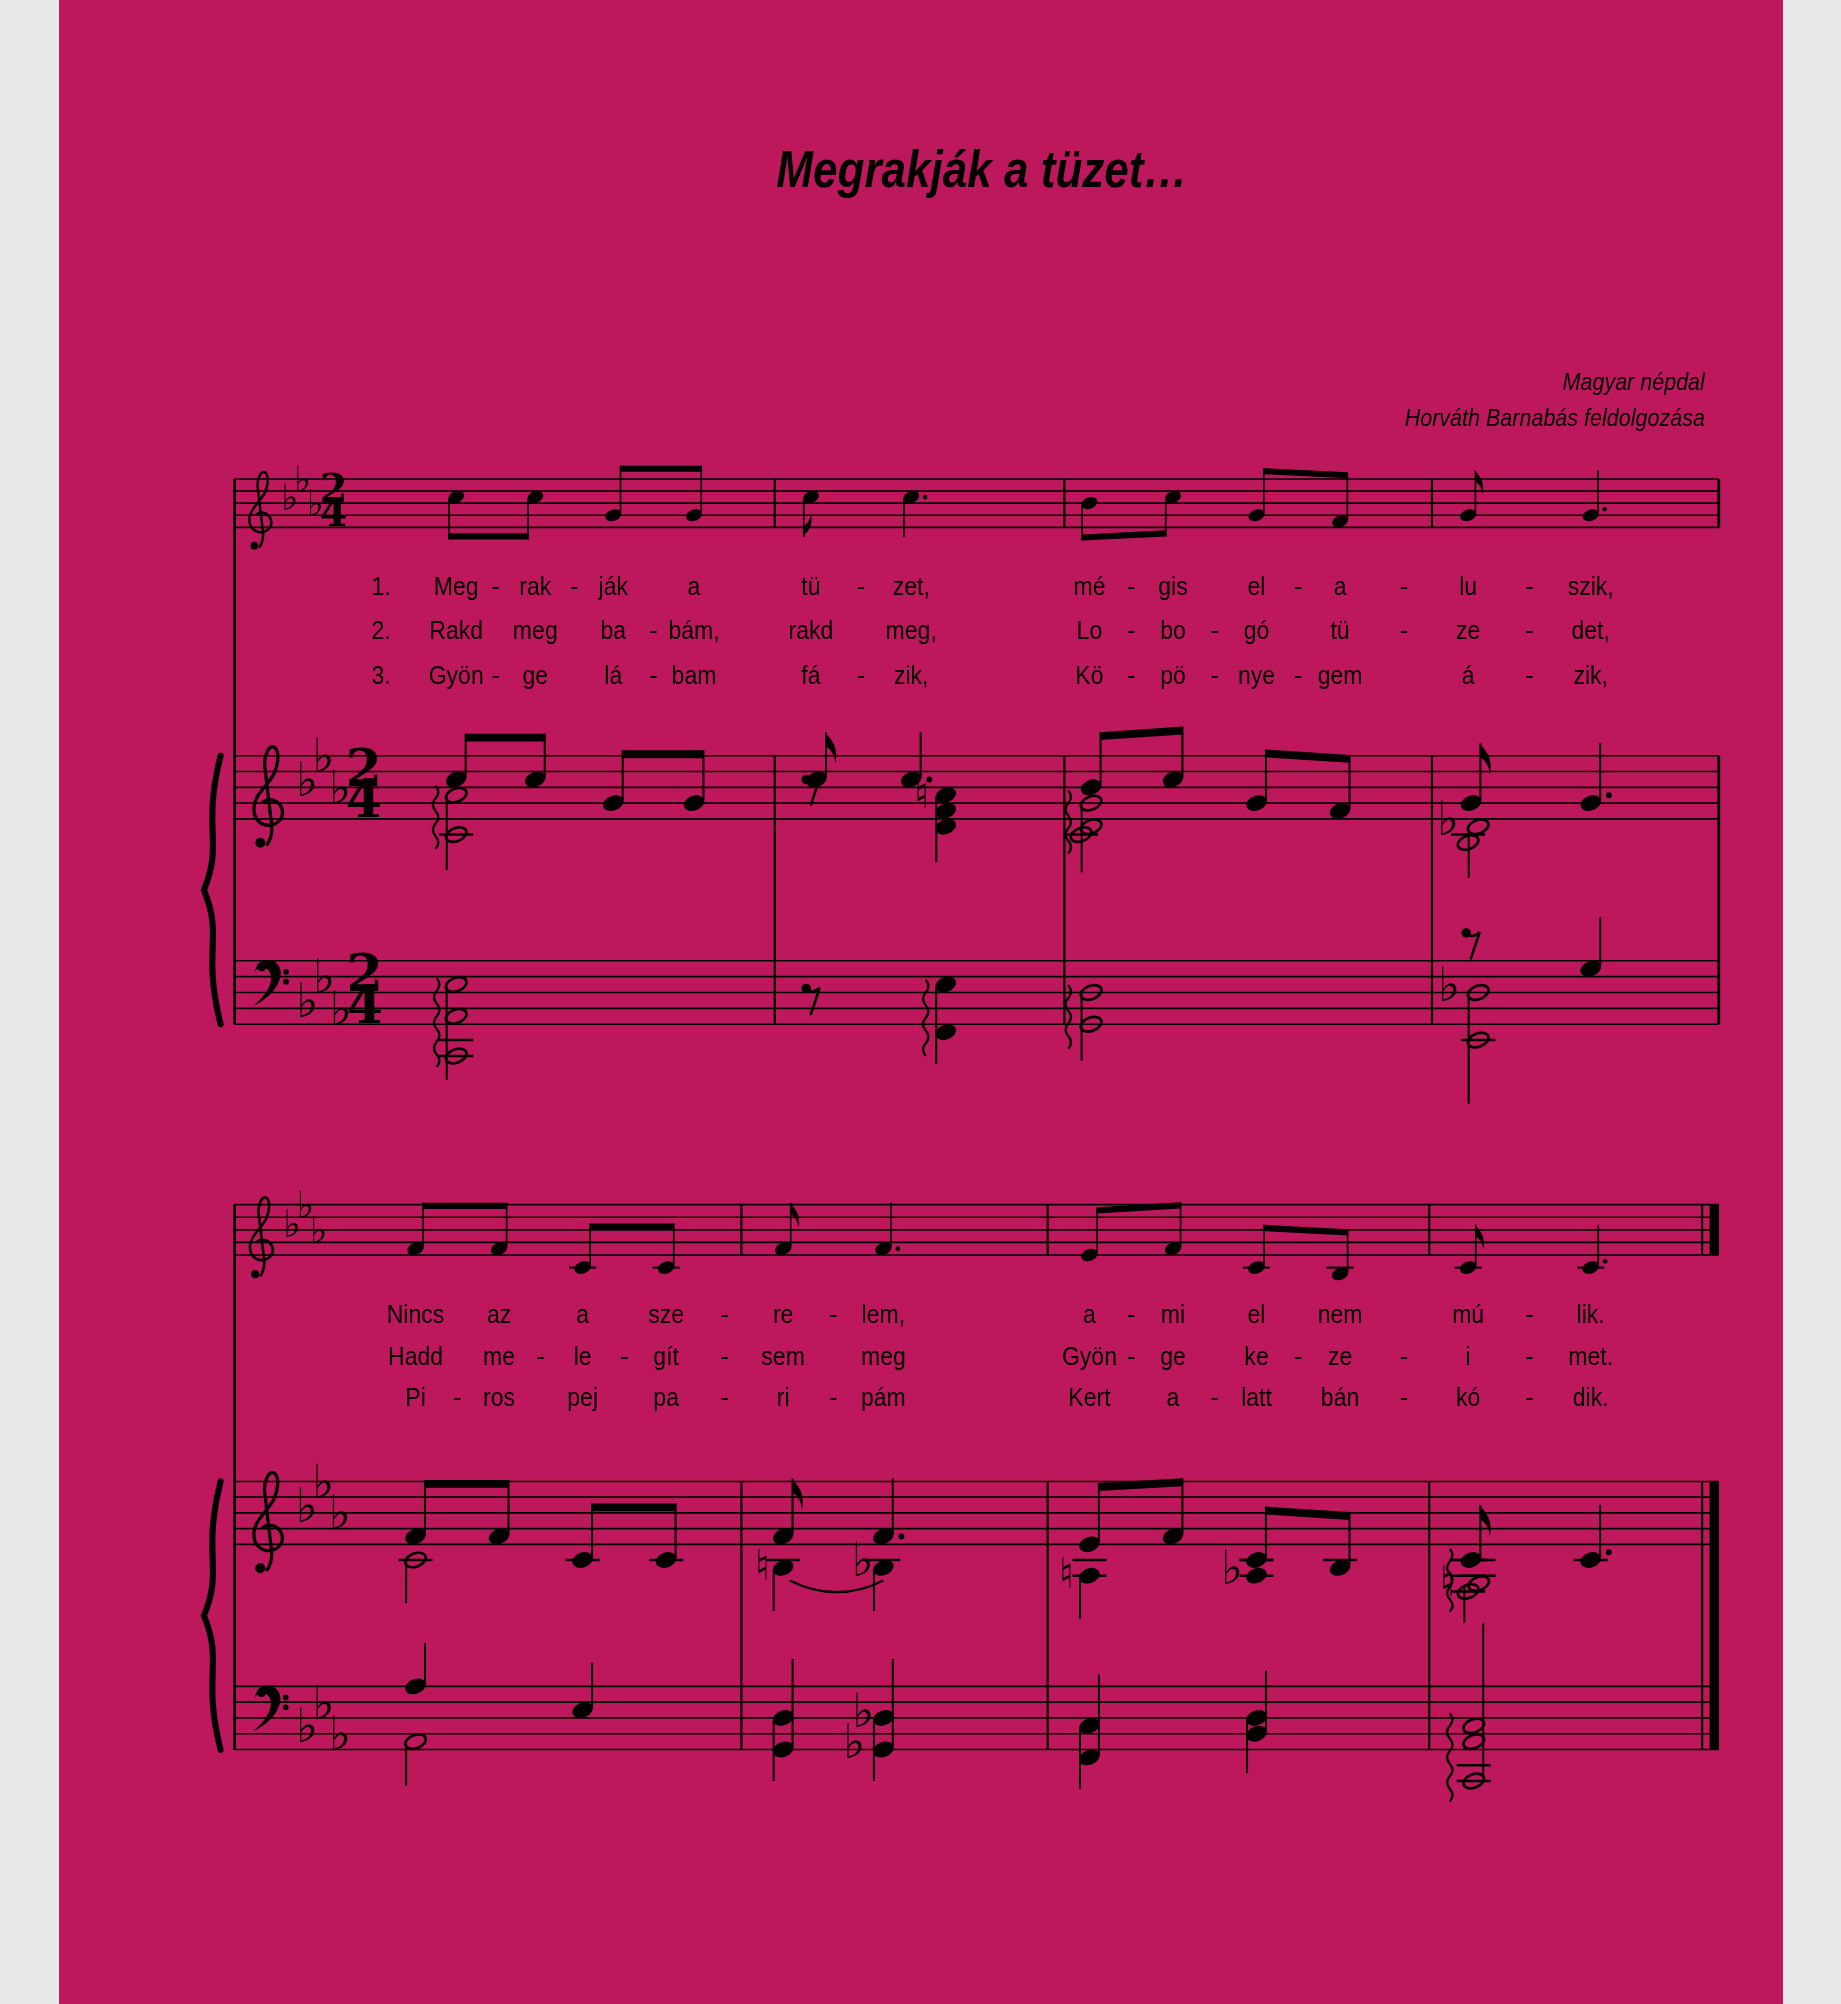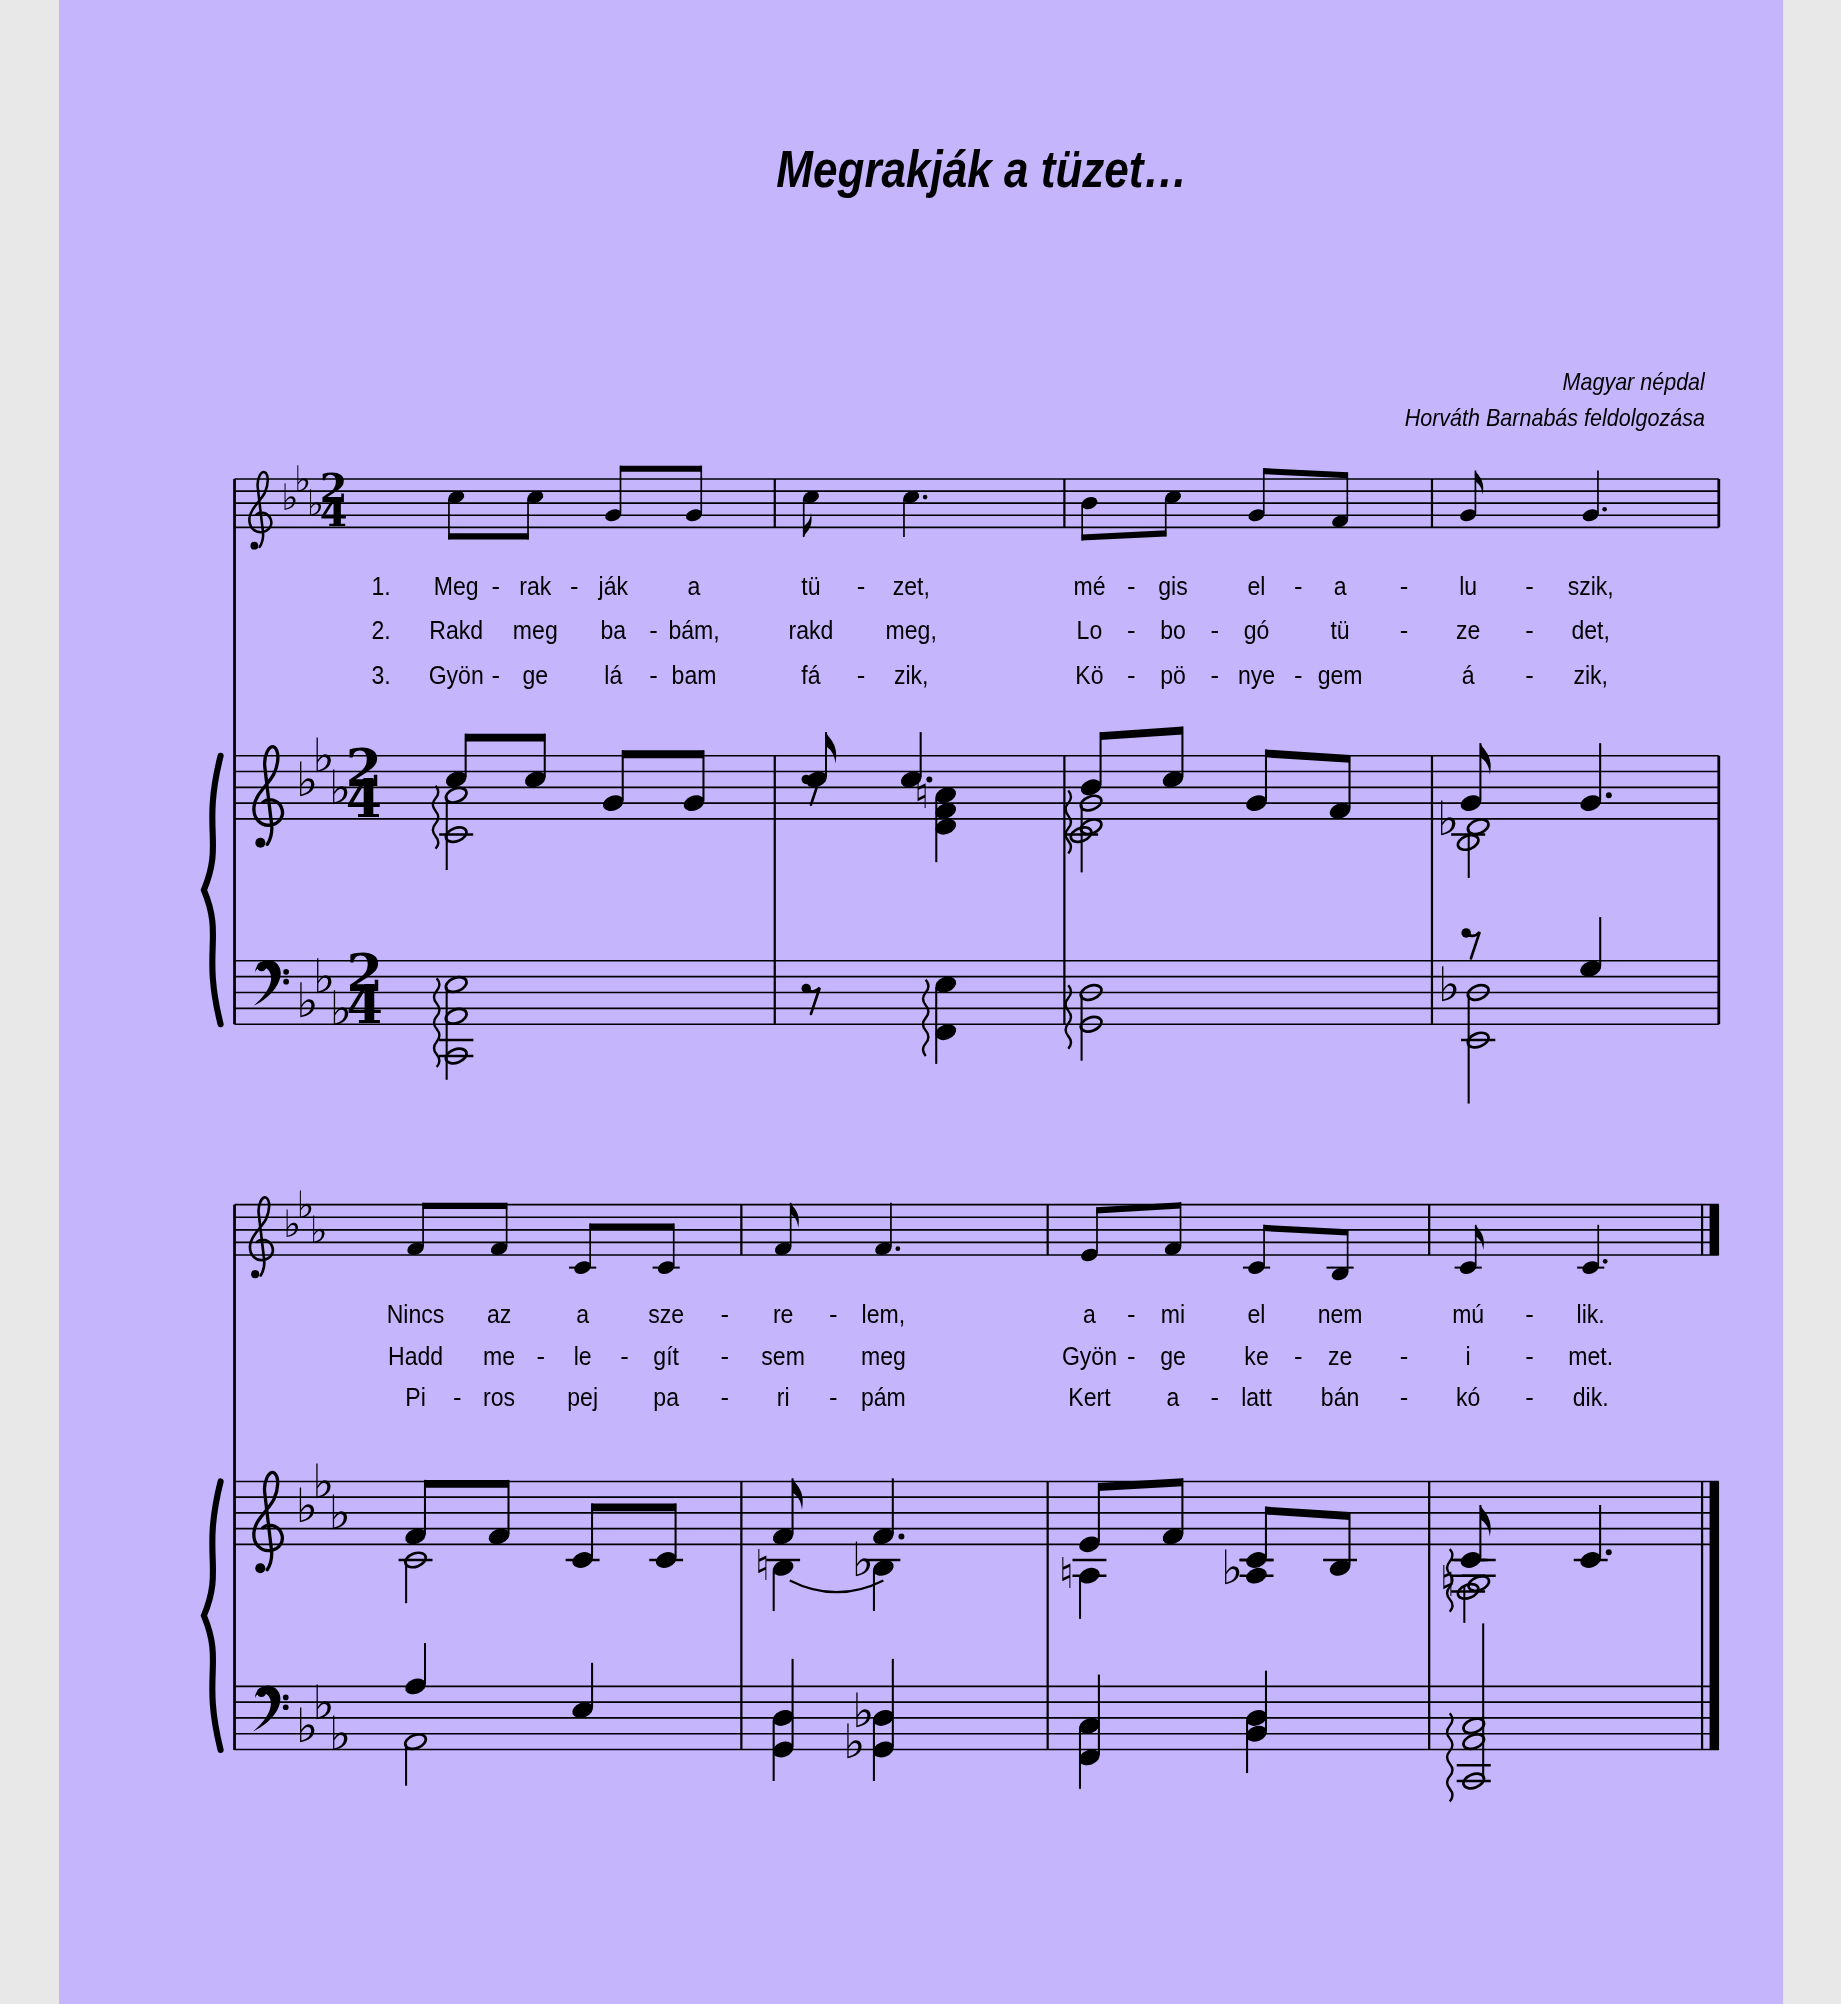--- a/index.html
+++ b/index.html
@@ -1,16 +1,16 @@
 <!DOCTYPE html>
 <html style="font-size:9px"><head>
 <meta charset="utf-8">
 <style>
   html,body{margin:0;padding:0;background:#e8e8e8;}
-  .page{position:relative;width:1724px;height:2005px;background:#c4b5fd;margin:0 auto;
+  .page{position:relative;width:1724px;height:2005px;background:#be185d;margin:0 auto;
         font-family:"Liberation Sans",sans-serif;}
   svg text{user-select:none;}
   .title-text{font-family:"Liberation Sans",sans-serif;font-style:italic;font-weight:700;}
   .credit-text{font-family:"Liberation Sans",sans-serif;font-style:italic;font-weight:400;}
   .lyric-text{font-family:"Liberation Sans",sans-serif;font-weight:400;}
   .sig-text{font-family:"DejaVu Serif",serif;font-weight:700;}
   .acc-text{font-family:"DejaVu Sans",sans-serif;}
 </style>
 </head>
 <body>

